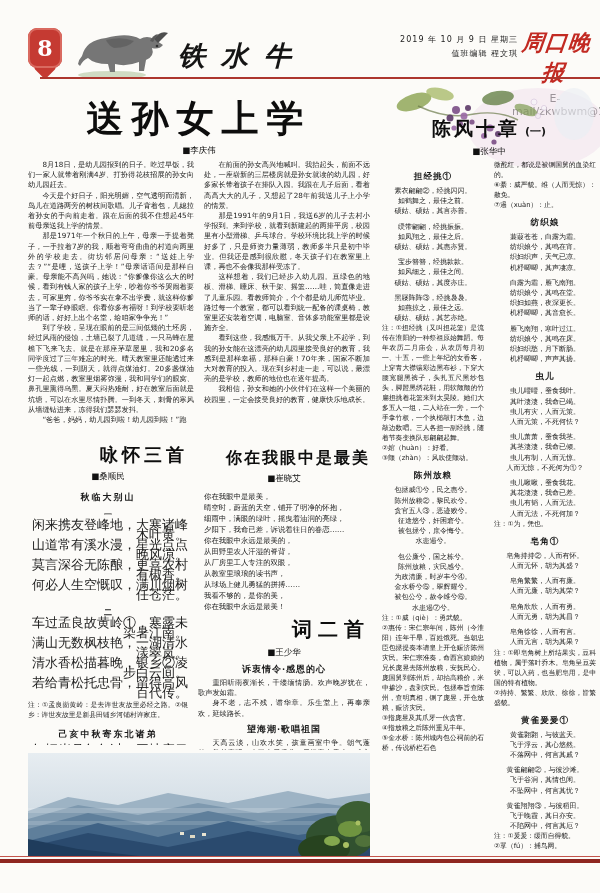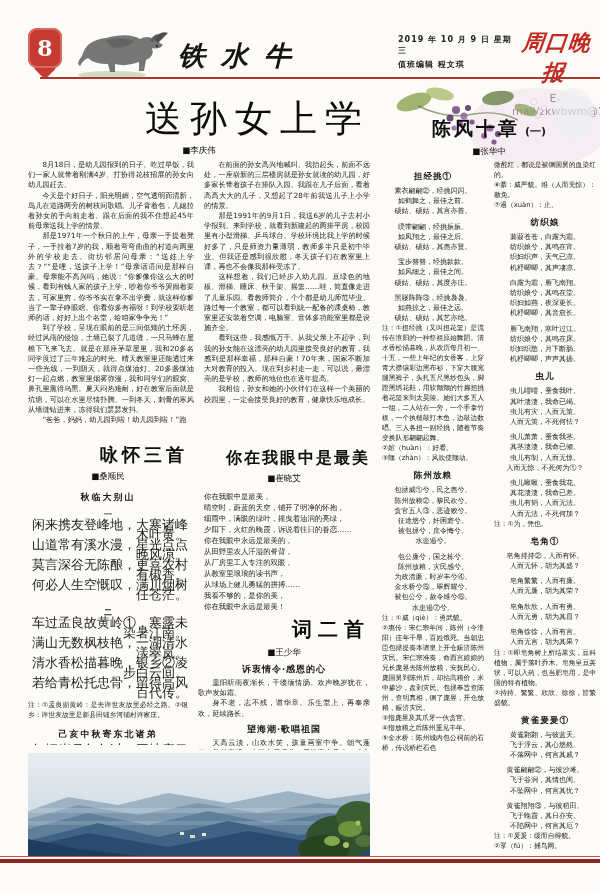--- a/index.html
+++ b/index.html
@@ -18,21 +18,21 @@
   .masthead-title { font-family:"DejaVu Serif","Liberation Serif",serif; font-weight:bold;
                     font-size:27px; letter-spacing:16px; color:#141414; font-style:italic; }
   .date-line { font-size:8px; color:#222; letter-spacing:1px; }
   .editor-line { font-size:8px; color:#222; margin-top:3px; letter-spacing:1px; }
   .brand { font-family:"DejaVu Serif",serif; font-style:italic; font-weight:bold; font-size:22px;
            color:#c22a22; letter-spacing:1px; transform:skewX(-6deg); }
   .email { font-size:11px; color:#333; margin-top:4px; }
   .header-rule { height:2px; background:#ad362e; }
 
   
-  .art-title { font-weight:normal; font-size:37px; letter-spacing:8px; color:#0d0d0d; text-align:right;
+  .art-title { font-weight:bold; font-size:37px; letter-spacing:8px; color:#0d0d0d; text-align:center;
                font-family:"DejaVu Sans",sans-serif; }
   .byline { font-size:8.5px; text-align:center; color:#111; }
   .bodycol { font-size:7.2px; line-height:10.2px; text-align:justify; overflow:hidden; }
   .apara { text-indent:2em; }
 
   
   .sec-title { font-weight:bold; text-align:right; color:#0d0d0d; }
   .t18 { font-size:18px; letter-spacing:4px; }
   .t16 { font-size:16px; letter-spacing:2px; }
   .t20 { font-size:20px; letter-spacing:6px; }
@@ -78,21 +78,21 @@
     <ellipse cx="42" cy="49" rx="34" ry="4" fill="#b9c9a6" opacity="0.65"></ellipse>
     <path d="M12 30 Q16 14 36 12 Q58 6 70 13 Q77 9 84 13 L93 19 Q89 24 82 22 Q85 30 76 34 L74 45 L69 45 L69 36 Q56 41 45 38 L45 46 L40 46 L38 38 Q24 38 18 32 Q13 34 10 40 L8 38 Q9 33 12 30 Z" fill="#767676"></path>
     <path d="M84 13 Q90 4 98 7 Q93 12 88 17 Z" fill="#4e4e4e"></path>
     <path d="M80 15 Q83 9 88 8 Q85 13 83 16 Z" fill="#5a5a5a"></path>
     <path d="M36 14 Q52 10 64 15 Q58 22 44 22 Q38 19 36 14 Z" fill="#5f5f5f" opacity="0.8"></path>
     <circle cx="87" cy="20" r="1.3" fill="#2e2e2e"></circle>
   </svg>
 
   <div class="abs masthead-title" style="left:178px; top:38px;">铁水牛</div>
 
-  <div class="abs" style="left:398px; top:34px; width:120px; text-align:left;font-weight:bold;">
+  <div class="abs" style="left:398px; top:34px; width:120px; text-align:right;">
     <div class="date-line">2019 年 10 月 9 日 星期三</div>
     <div class="editor-line">值班编辑 程文琪</div>
   </div>
 
   <div class="abs" style="left:512px; top:28px; width:86px; text-align:center;">
     <div class="brand">周口晚报</div>
     <div class="email">E-mail/zkwbwm@163.com</div>
   </div>
 
   <div class="abs header-rule" style="left:40px; top:77px; width:560px;"></div>
@@ -144,21 +144,21 @@
     <div class="pnote" style="margin-top:3px;">注：①松花湖畔：正是异地诸弟居住之地。</div>
   </div>
 
   <div class="abs" style="left:198px; top:448px; width:172px; height:164px; overflow:hidden;">
     <div class="sec-title t16">你在我眼中是最美</div>
     <div class="byline" style="margin-top:4px;">■崔晓艾</div>
     <div style="margin-top:6px; padding-left:6px;">
         <div class="freeline">你在我眼中是最美，</div>
         <div class="freeline">晴空时，蔚蓝的天空，铺开了明净的怀抱，</div>
         <div class="freeline">细雨中，满眼的绿叶，摇曳着油润的亮绿，</div>
-        <div class="freeline">夕阳下，火红的晚霞，诉说着往日的眷恋……</div>
+        <div class="freeline">夕阳下，我命已差，诉说着往日的眷恋……</div>
         <div class="freeline">你在我眼中永远是最美的，</div>
         <div class="freeline">从田野里农人汗湿的脊背，</div>
         <div class="freeline">从厂房里工人专注的双眼，</div>
         <div class="freeline">从教室里琅琅的读书声，</div>
         <div class="freeline">从球场上健儿勇猛的拼搏……</div>
         <div class="freeline">我看不够的，是你的美，</div>
         <div class="freeline">你在我眼中永远是最美！</div>
       </div>
   </div>
 
@@ -253,21 +253,21 @@
       <div class="blk-l">如凤翔之，最佳之后。</div>
       <div class="blk-l">硕姑、硕姑，其惠亦贤。</div>
       <div class="blk-sp"></div>
       <div class="blk-l">宝步簪簪，经挑款款。</div>
       <div class="blk-l">如风细之，最佳之间。</div>
       <div class="blk-l">硕姑、硕姑，其度亦庄。</div>
       <div class="blk-sp"></div>
       <div class="blk-l">黑屦阵阵③，经挑袅袅。</div>
       <div class="blk-l">如燕掠之，最佳之远。</div>
       <div class="blk-l">硕姑、硕姑，其艺亦绝。</div>
-      <div class="blk-n">注：①担经挑（又叫担花篮）是流传在淮阳的一种祭祖原始舞蹈。清水香松描暮晚，从农历每月初一、十五，一些上年纪的女香客，上穿青大襟镶彩边黑布衫，下穿大腰宽腿黑裤子，头扎五尺黑纱包头，脚蹬黑绣花鞋，用软颤颤的竹扁担挑着花篮来到太昊陵。她们大多五人一组，二人站在一旁，一个手拿竹板，一个执槌敲打木鱼，边敲边数唱。三人各担一副经挑，随着节奏变换队形翩翩起舞。</div>
+      <div class="blk-n">注：①担经挑（又叫担花篮）是流传在淮阳的一种祭祖原始舞蹈。每年农历二月庙会，从农历每月初一、十五，一些上年纪的女香客，上穿青大襟镶彩边黑布衫，下穿大腰宽腿黑裤子，头扎五尺黑纱包头，脚蹬黑绣花鞋，用软颤颤的竹扁担挑着花篮来到太昊陵。她们大多五人一组，二人站在一旁，一个手拿竹板，一个执槌敲打木鱼，边敲边数唱。三人各担一副经挑，随着节奏变换队形翩翩起舞。</div>
       <div class="blk-n">②婠（huàn）：好看。</div>
       <div class="blk-n">③颤（zhàn）：风吹使颤动。</div>
       <div class="blk-h">陈州放粮</div>
       <div class="blk-l">包拯威①兮，民之惠兮。</div>
       <div class="blk-l">陈州放粮②，黎民欢兮。</div>
       <div class="blk-l">贪官五人③，恶迹败兮。</div>
       <div class="blk-l">征途悠兮，奸困窘兮。</div>
       <div class="blk-l">被包拯兮，庶令悔兮。</div>
       <div class="blk-l">水患遏兮。</div>
       <div class="blk-sp"></div>

